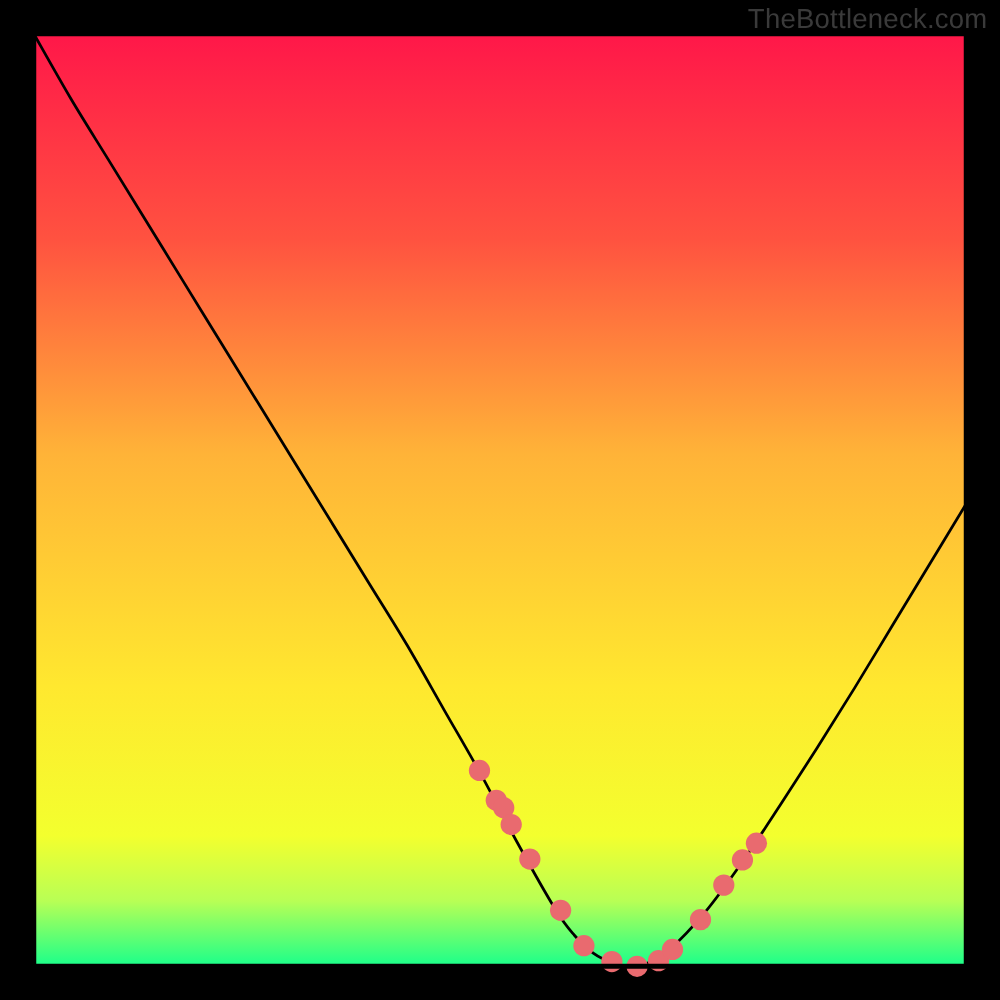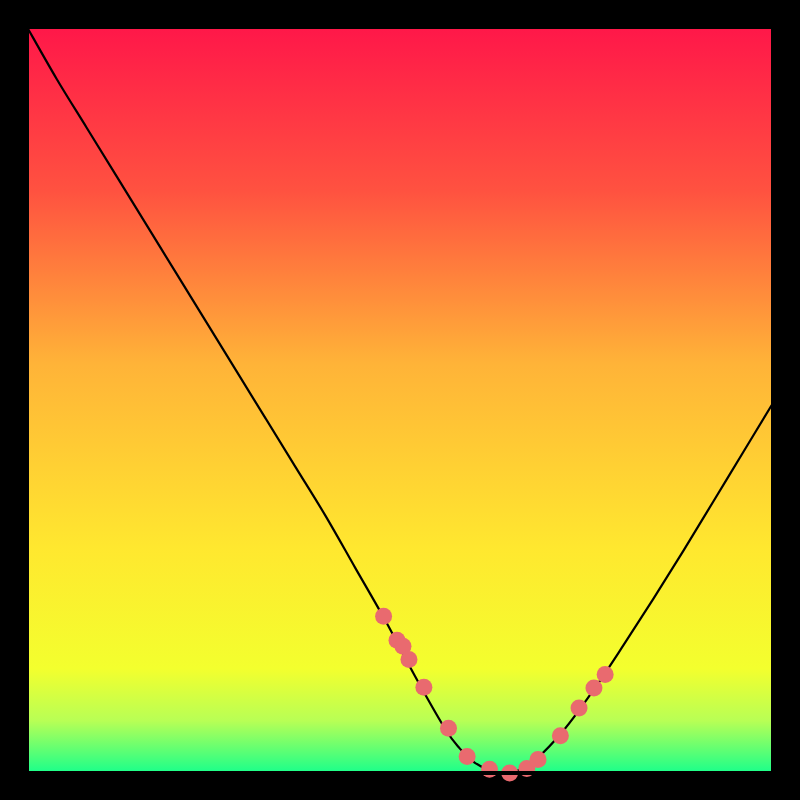--- a/index.html
+++ b/index.html
@@ -28,20 +28,21 @@
   }
   svg.plot {
     position: absolute;
     left: 0;
     top: 0;
   }
 </style>
 </head>
 <body>
 <div class="container">
+  <div class="watermark">TheBottleneck.com</div>
   <svg class="plot" width="800" height="800" viewBox="0 0 800 800">
     <defs>
       <linearGradient id="bg-grad" x1="0" y1="0" x2="0" y2="1">
         <stop id="g0" offset="0%" stop-color="#ff1749"></stop>
         <stop id="g1" offset="22%" stop-color="#ff5240"></stop>
         <stop id="g2" offset="45%" stop-color="#ffb338"></stop>
         <stop id="g3" offset="70%" stop-color="#ffe82f"></stop>
         <stop id="g4" offset="86%" stop-color="#f3ff2e"></stop>
         <stop id="g5" offset="93%" stop-color="#b8ff55"></stop>
         <stop id="g6" offset="100%" stop-color="#1aff8b"></stop>

